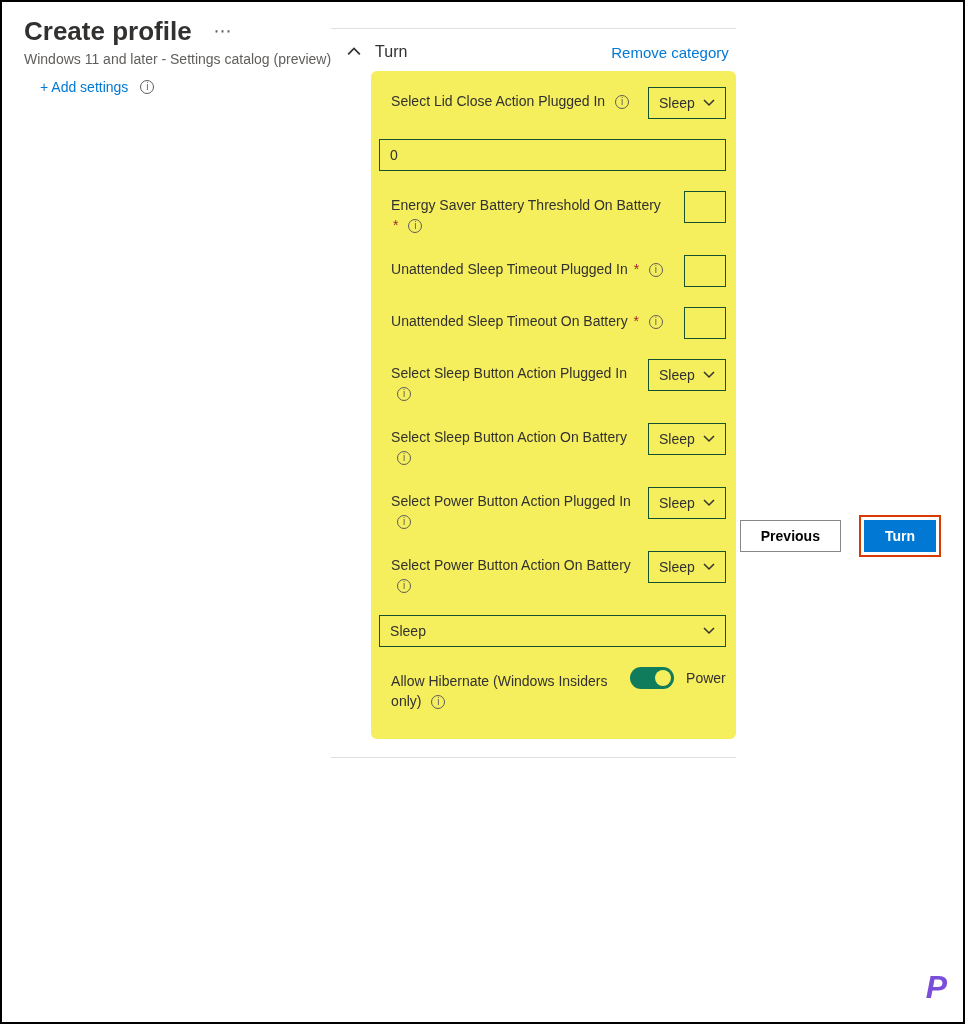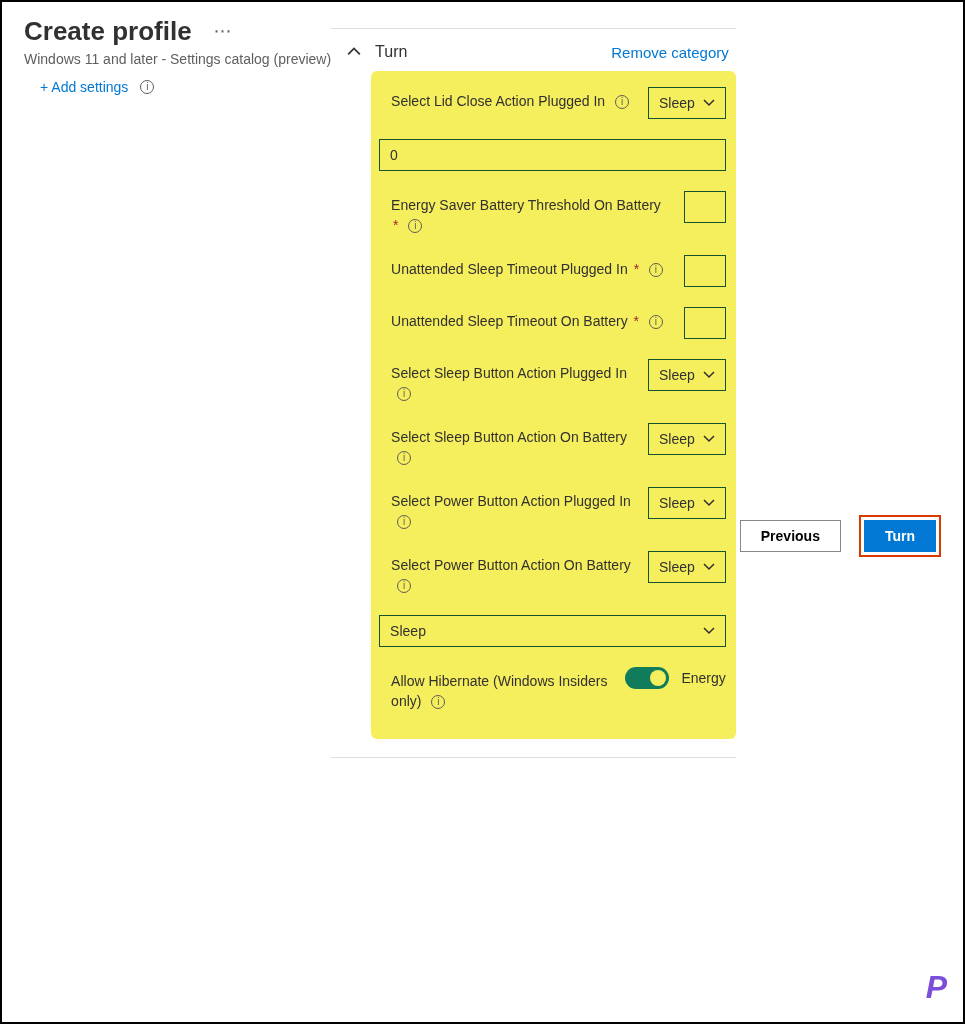--- a/index.html
+++ b/index.html
@@ -320,21 +320,21 @@
             </div>
           </div>
         </div>
         <div class="row">
           <div class="label">Allow Hibernate (Windows Insiders only) <span class="info-icon">i</span></div>
           <div class="control">
             <div class="toggle-wrap">
               <div class="toggle">
                 <div class="knob"></div>
               </div>
-              <span class="toggle-label">Energy</span>
+              <span class="toggle-label">Power</span>
             </div>
           </div>
         </div>
       </div>
 
     <div class="divider"></div>
   </div>
 
   <div class="footer">
     <button class="btn">Previous</button>

